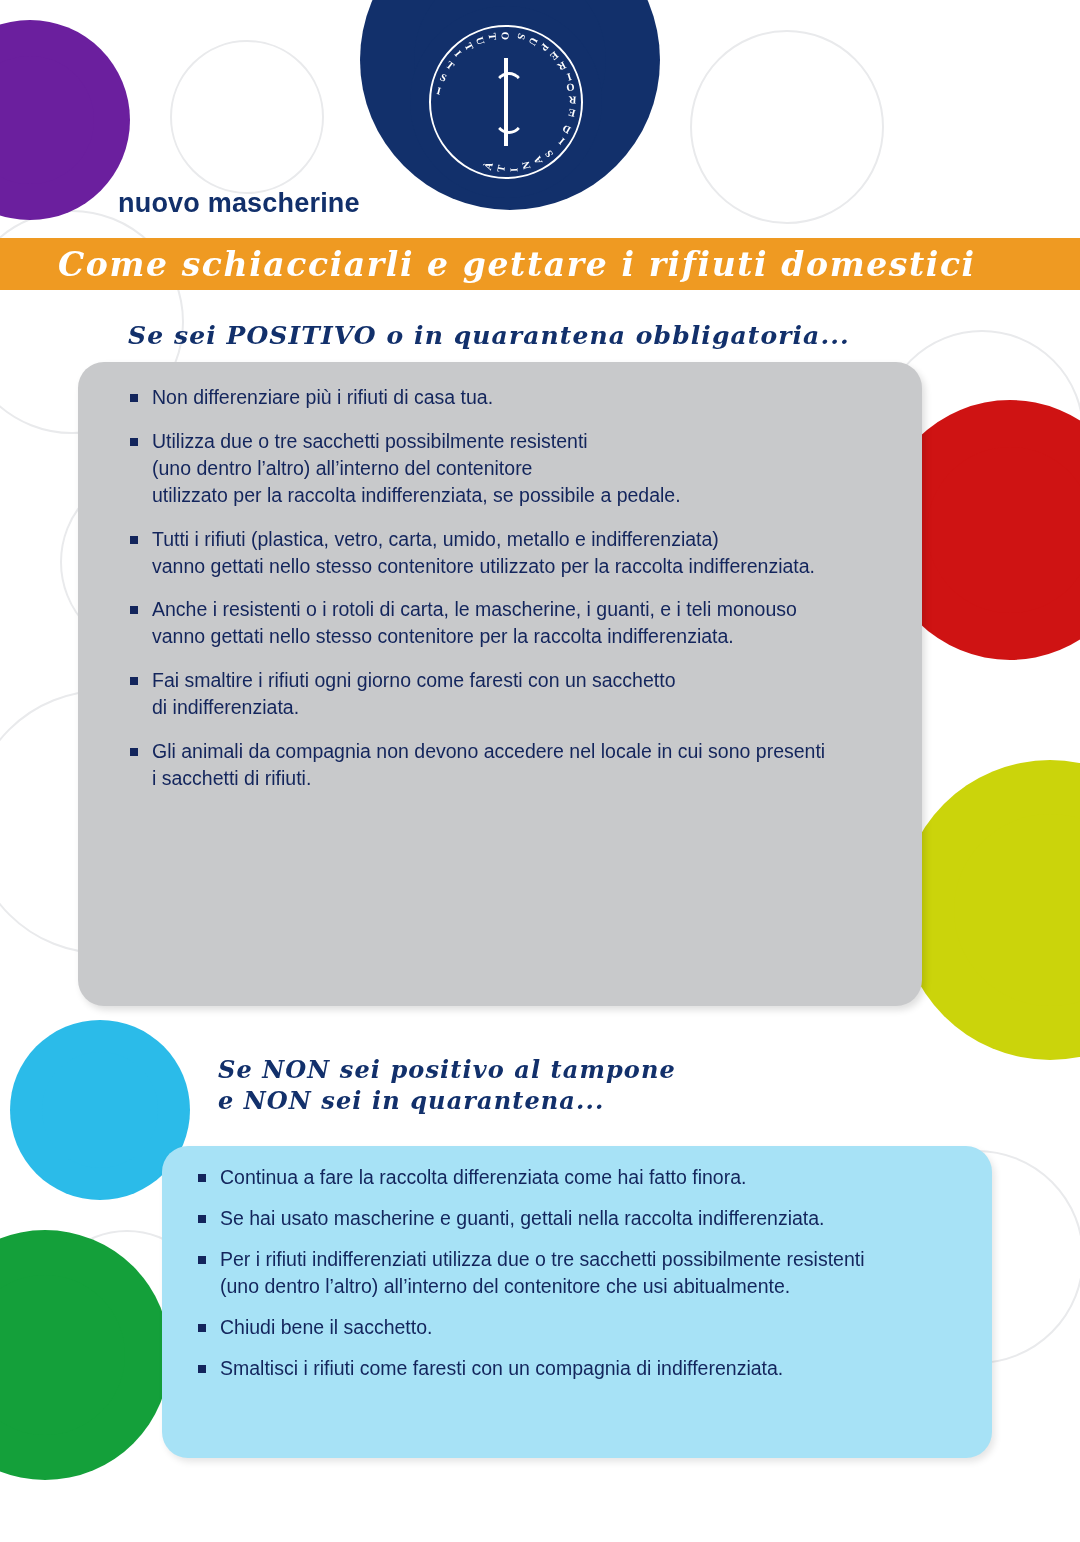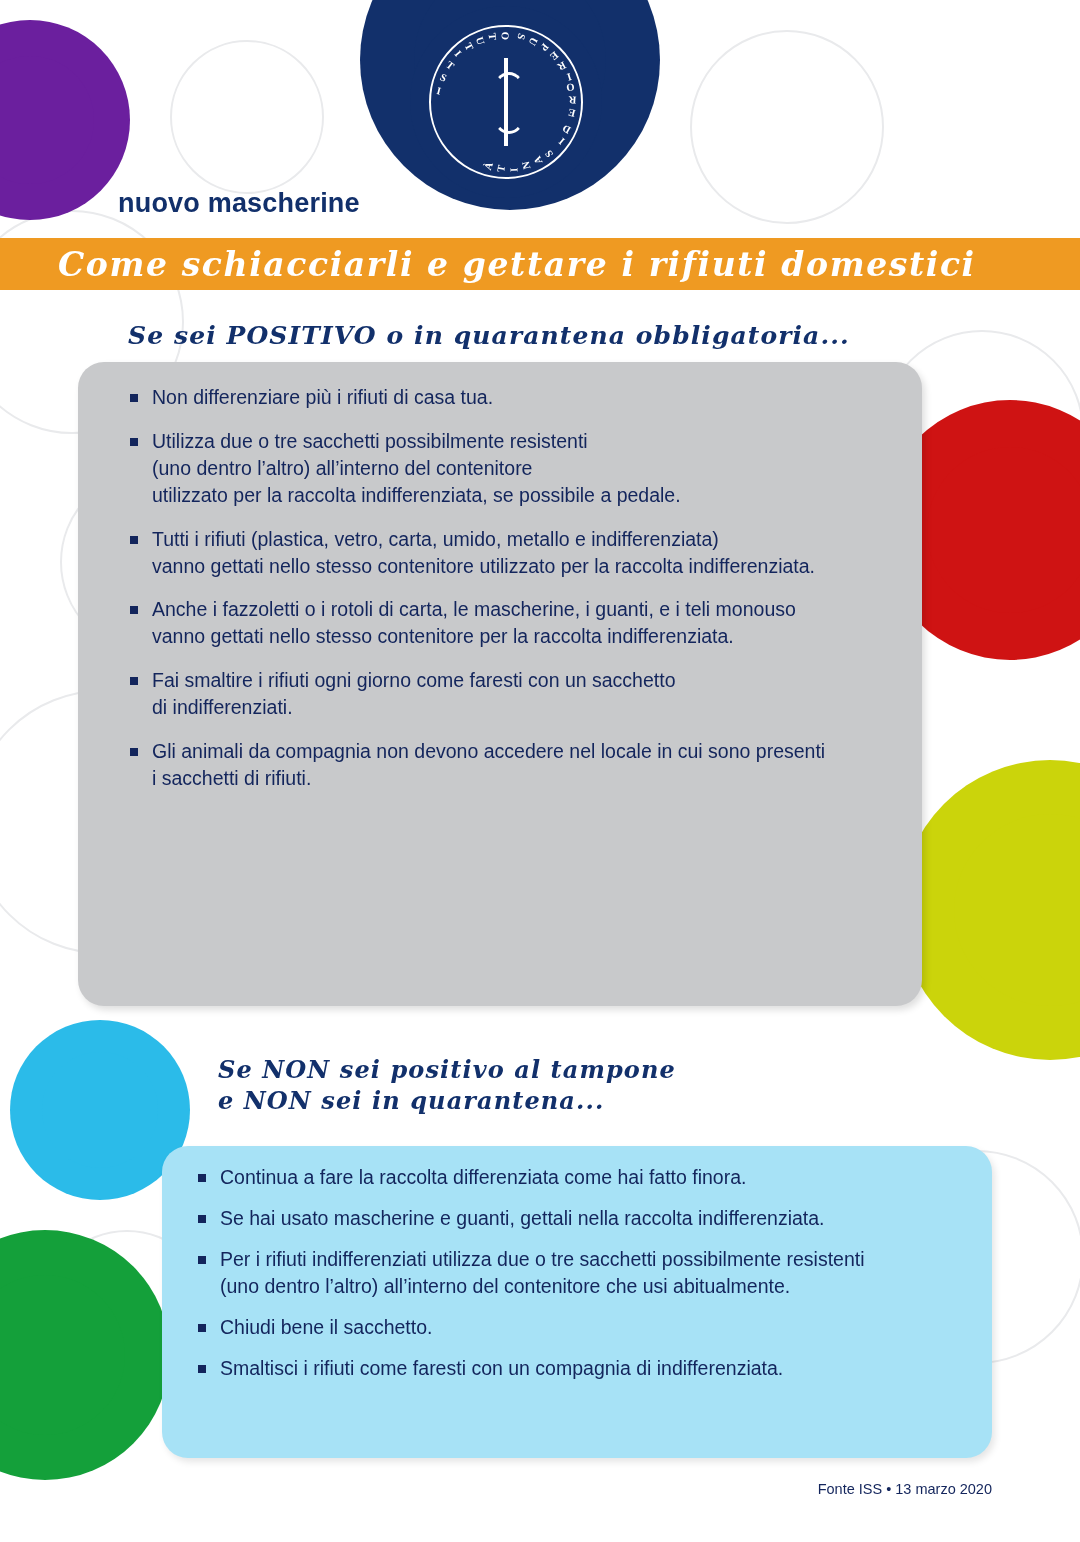--- a/index.html
+++ b/index.html
@@ -532,38 +532,37 @@
 <div class="sec-head" id="head-positive">Se sei POSITIVO o in quarantena obbligatoria...</div>
 
 <div class="panel" id="panel-positive">
   <ul class="bullets">
     <li>Non differenziare più i rifiuti di casa tua.</li>
     <li>Utilizza due o tre sacchetti possibilmente resistenti
 (uno dentro l’altro) all’interno del contenitore
 utilizzato per la raccolta indifferenziata, se possibile a pedale.</li>
     <li>Tutti i rifiuti (plastica, vetro, carta, umido, metallo e indifferenziata)
 vanno gettati nello stesso contenitore utilizzato per la raccolta indifferenziata.</li>
-    <li>Anche i fazzoletti o i rotoli di carta, le mascherine, i guanti, e i teli monouso
+    <li>Anche i resistenti o i rotoli di carta, le mascherine, i guanti, e i teli monouso
 vanno gettati nello stesso contenitore per la raccolta indifferenziata.</li>
     <li>Fai smaltire i rifiuti ogni giorno come faresti con un sacchetto
-di indifferenziati.</li>
+di indifferenziata.</li>
     <li>Gli animali da compagnia non devono accedere nel locale in cui sono presenti
 i sacchetti di rifiuti.</li>
   </ul>
 </div>
 
 <div class="sec-head" id="head-negative" style="white-space:pre-line;">Se NON sei positivo al tampone
 e NON sei in quarantena...</div>
 
 <div class="panel" id="panel-negative">
   <ul class="bullets">
     <li>Continua a fare la raccolta differenziata come hai fatto finora.</li>
     <li>Se hai usato mascherine e guanti, gettali nella raccolta indifferenziata.</li>
     <li>Per i rifiuti indifferenziati utilizza due o tre sacchetti possibilmente resistenti
 (uno dentro l’altro) all’interno del contenitore che usi abitualmente.</li>
     <li>Chiudi bene il sacchetto.</li>
     <li>Smaltisci i rifiuti come faresti con un compagnia di indifferenziata.</li>
   </ul>
 </div>
 
 <div class="footer">
-  <div>Fonte ISS • 13 marzo 2020</div>
 </div>
 
 </body></html>

